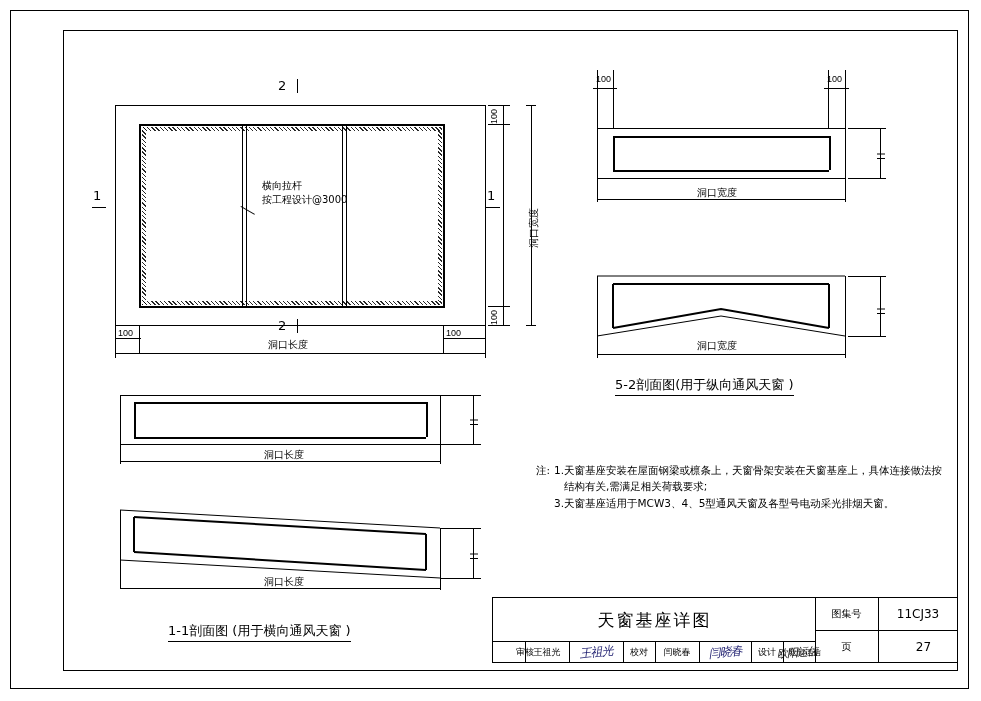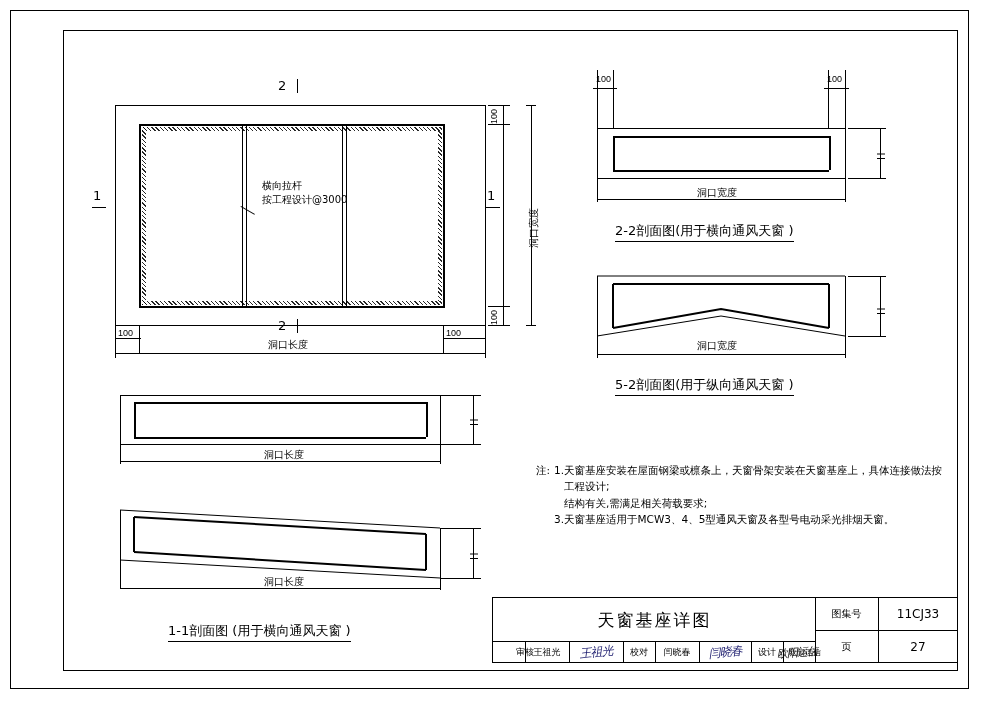--- a/index.html
+++ b/index.html
@@ -254,21 +254,20 @@
   <div class="ln v2" style="left:829px; top:136px; height:34px;"></div>
 
   <div class="ln v1" style="left:597px; top:178px; height:24px;"></div>
   <div class="ln v1" style="left:845px; top:178px; height:24px;"></div>
   <div class="ln h1" style="left:597px; top:199px; width:248px;"></div>
   <div class="txt txt-cn" style="left:697px; top:187px;">洞口宽度</div>
   <div class="ln v1" style="left:880px; top:128px; height:50px;"></div>
   <div class="ln h1" style="left:848px; top:128px; width:38px;"></div>
   <div class="ln h1" style="left:848px; top:178px; width:38px;"></div>
   <div class="vtxt" style="left:876px; top:160px;">H</div>
-  <div class="cap" style="left:615px; top:222px;">2-2剖面图(用于横向通风天窗 )</div>
 
   <div class="ln v1" style="left:597px; top:276px; height:60px;"></div>
   <div class="ln v1" style="left:845px; top:276px; height:60px;"></div>
   <svg style="position:absolute; left:590px; top:268px; width:270px; height:80px;">
     <line x1="7" y1="8" x2="255" y2="8" stroke="#000" stroke-width="1"></line>
     <polyline points="7,68 131,48 255,68" fill="none" stroke="#000" stroke-width="1"></polyline>
     <line x1="23" y1="16" x2="239" y2="16" stroke="#000" stroke-width="2"></line>
     <polyline points="23,60 131,41 239,60" fill="none" stroke="#000" stroke-width="2"></polyline>
     <line x1="23" y1="16" x2="23" y2="60" stroke="#000" stroke-width="2"></line>
     <line x1="239" y1="16" x2="239" y2="60" stroke="#000" stroke-width="2"></line>
@@ -281,40 +280,39 @@
   <div class="ln h1" style="left:848px; top:276px; width:38px;"></div>
   <div class="ln h1" style="left:848px; top:336px; width:38px;"></div>
   <div class="vtxt" style="left:876px; top:315px;">H</div>
   <div class="cap" style="left:615px; top:376px;">5-2剖面图(用于纵向通风天窗 )</div>
 
   <div class="notes" style="left:536px; top:462px;">
     <div style="position:relative;">
       <span style="position:absolute; left:0; top:0;">注:</span>
       <div style="margin-left:18px;">
         <div class="ni">1.天窗基座安装在屋面钢梁或檩条上，天窗骨架安装在天窗基座上，具体连接做法按</div>
-        <div class="ni" style="margin-left:10px;">工程设计;</div>
         <div class="ni" style="margin-left:10px;">结构有关,需满足相关荷载要求;</div>
         <div class="ni">3.天窗基座适用于MCW3、4、5型通风天窗及各型号电动采光排烟天窗。</div>
       </div>
     </div>
   </div>
 
   <div class="title-block">
     <div class="tb-main-title">天窗基座详图</div>
 
     <div class="ln v1" style="left:322px; top:0; height:65px;"></div>
     <div class="ln v1" style="left:385px; top:0; height:65px;"></div>
 
     <div class="ln h1" style="left:0; top:43px; width:322px;"></div>
     <div class="ln h1" style="left:322px; top:32px; width:143px;"></div>
 
     <div class="tb-cell" style="left:322px; top:0; width:63px; height:32px;">图集号</div>
     <div class="tb-cell" style="left:385px; top:0; width:80px; height:32px; font-size:12px;">11CJ33</div>
     <div class="tb-cell" style="left:322px; top:32px; width:63px; height:33px;">页</div>
-    <div class="tb-cell" style="left:385px; top:32px; width:80px; height:33px; font-size:12px;">27</div>
+    <div class="tb-cell" style="left:385px; top:32px; width:91px; height:33px; font-size:12px;">27</div>
 
     <div class="ln v1" style="left:32px; top:43px; height:22px;"></div>
     <div class="ln v1" style="left:76px; top:43px; height:22px;"></div>
     <div class="ln v1" style="left:130px; top:43px; height:22px;"></div>
     <div class="ln v1" style="left:162px; top:43px; height:22px;"></div>
     <div class="ln v1" style="left:206px; top:43px; height:22px;"></div>
     <div class="ln v1" style="left:258px; top:43px; height:22px;"></div>
     <div class="ln v1" style="left:290px; top:43px; height:22px;"></div>
 
     <div class="tb-cell" style="left:0; top:43px; width:32px; height:22px; font-size:9px;margin-left:16px;">审核</div>

